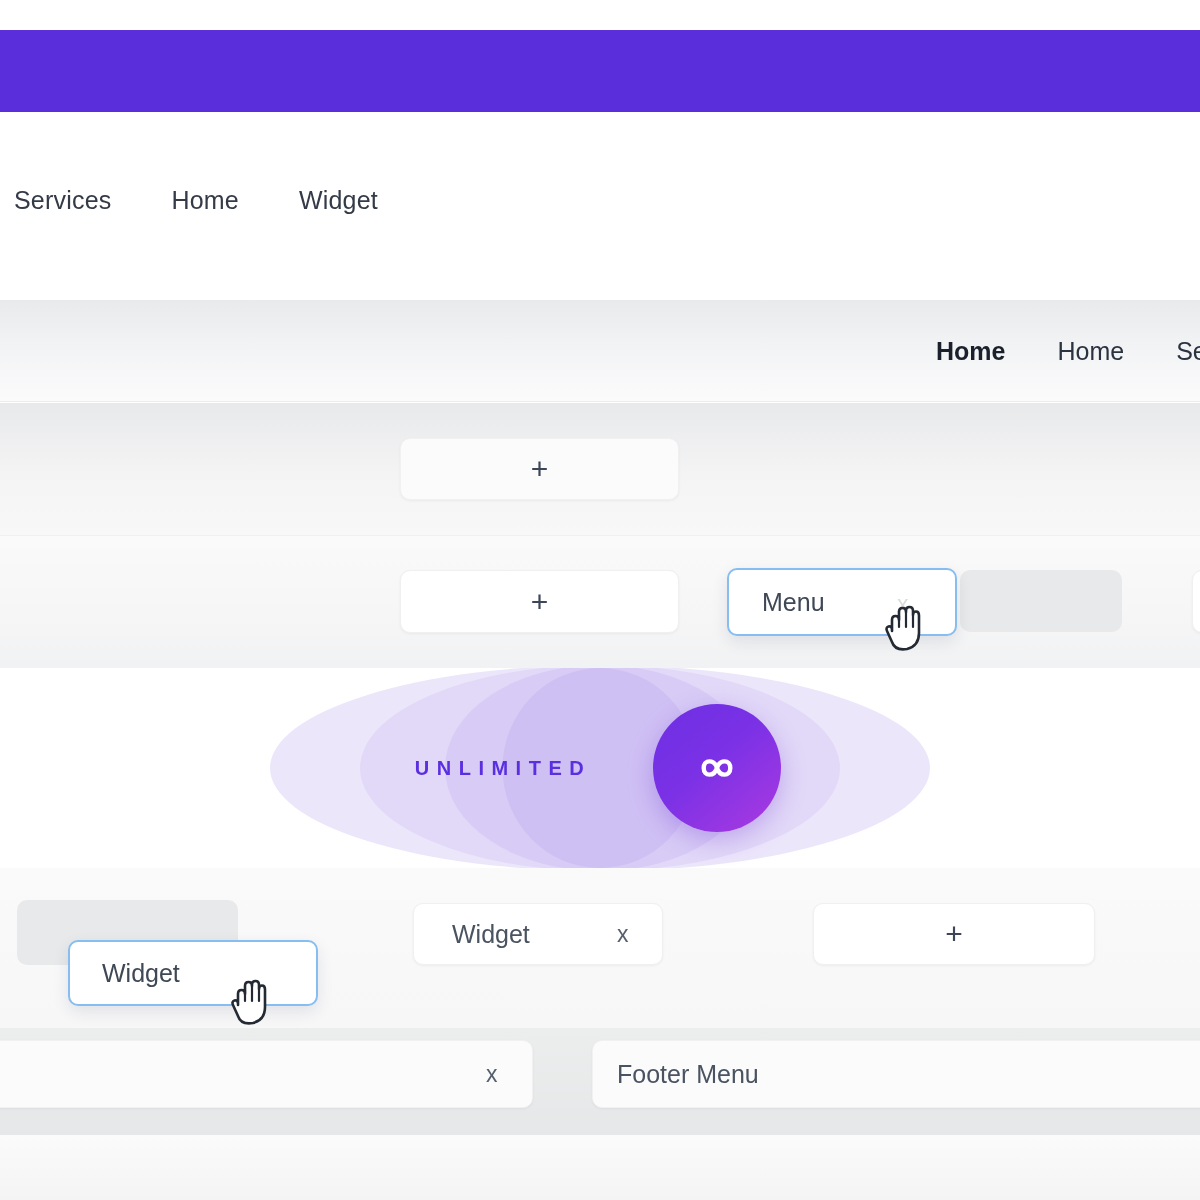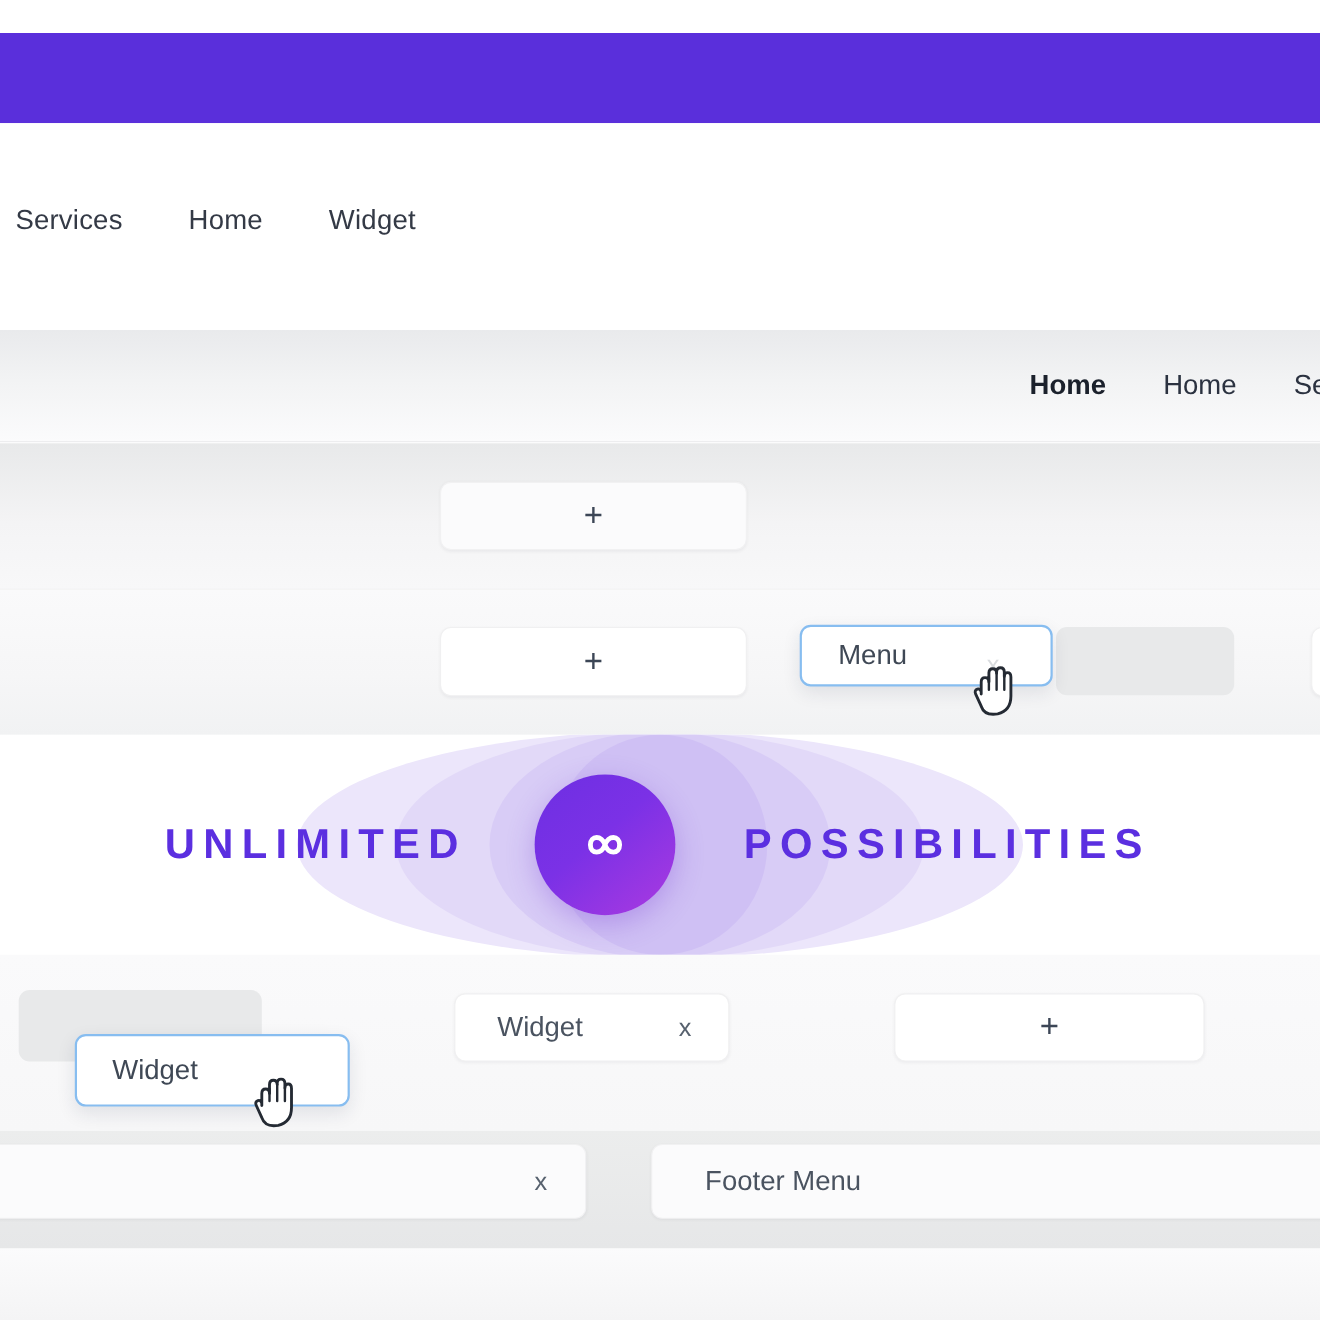--- a/index.html
+++ b/index.html
@@ -168,21 +168,21 @@
   .hero-center {
     position: absolute;
     left: 0; top: 0;
     width: 1200px; height: 200px;
     display: flex;
     align-items: center;
     justify-content: center;
     gap: 62px;
   }
   .hero-word {
-    font-size: 38px;
+    font-size: 20px;
     font-weight: bold;
     letter-spacing: 7.5px;
     color: #5b2fe0;
     white-space: nowrap;
   }
   .hero-badge {
     width: 128px; height: 128px;
     border-radius: 50%;
     background: linear-gradient(140deg,#6d2fe2 0%, #7b31e6 45%, #ab3ae0 100%);
     box-shadow: 0 8px 26px rgba(110,45,210,0.30);
@@ -227,21 +227,21 @@
   <div class="row row-b">
     <div class="card" style="left:400px; top:34px; width:279px; height:63px;">
       <span class="plus-glyph">+</span>
     </div>
 
     <div class="placeholder" style="left:960px; top:34px; width:162px; height:62px;"></div>
 
     <div class="card" style="left:1192px; top:34px; width:180px; height:63px;"></div>
   </div>
 
-  <div class="drag-chip" style="left:727px; top:568px; width:230px; height:56px;">
+  <div class="drag-chip" style="left:727px; top:568px; width:230px; height:68px;">
     <span class="card-label" style="margin-left:33px;">Menu</span>
     <span class="ghost-x" style="left:168px; top:23px;">x</span>
   </div>
 
   <div class="cursor-hand" style="left:882px; top:598px;">
     <svg viewBox="0 0 46 56" width="46" height="56" aria-hidden="true">
       <path d="M10 33 L10 22 Q10 18 13.5 18 Q17 18 17 22 L17 14 Q17 10 20.5 10 Q24 10 24 14 L24 13 Q24 9 27.5 9 Q31 9 31 13 L31 17 Q31 13.5 34 13.5 Q37 13.5 37 17.5 L37 35 Q37 48 25 51 Q13 53 10 44 L5 33 Q3.5 29.5 6.5 28.5 Q9 27.7 10 31 Z" fill="#ffffff" stroke="#242a33" stroke-width="2.6" stroke-linejoin="round"></path>
       <path d="M17 18 L17 29 M24 14 L24 29 M31 17 L31 29" stroke="#242a33" stroke-width="2.2" fill="none" stroke-linecap="round"></path>
     </svg>
   </div>
@@ -254,21 +254,20 @@
 
     <div class="hero-center">
       <span class="hero-word lbl-left">UNLIMITED</span>
 
       <span class="hero-badge">
         <svg viewBox="0 0 70 36" width="62" height="32" aria-hidden="true">
           <path d="M20 18 C20 8, 32 8, 35 18 C38 28, 50 28, 50 18 C50 8, 38 8, 35 18 C32 28, 20 28, 20 18 Z" fill="none" stroke="#ffffff" stroke-width="5" stroke-linecap="round"></path>
         </svg>
       </span>
 
-      <span class="hero-word">POSSIBILITIES</span>
     </div>
   </div>
 
   <div class="row row-d">
 
     <div class="placeholder" style="left:17px; top:32px; width:221px; height:65px;"></div>
 
     <div class="card" style="left:413px; top:35px; width:250px; height:62px;">
       <span class="card-label" style="position:absolute; left:38px;">Widget</span>
       <span class="x-glyph" style="position:absolute; left:203px;">x</span>
@@ -289,19 +288,19 @@
       <path d="M17 18 L17 29 M24 14 L24 29 M31 17 L31 29" stroke="#242a33" stroke-width="2.2" fill="none" stroke-linecap="round"></path>
     </svg>
   </div>
 
   <div class="row row-e">
     <div class="card plain" style="left:-240px; top:12px; width:773px; height:68px;">
       <span class="x-glyph" style="position:absolute; left:725px;">x</span>
     </div>
 
     <div class="card plain" style="left:592px; top:12px; width:700px; height:68px; justify-content:flex-start;">
-      <span class="card-label" style="margin-left:48px;">Footer Menu</span>
+      <span class="card-label" style="margin-left:24px;">Footer Menu</span>
     </div>
   </div>
 
   <div class="row row-f"></div>
 
 </div>
 
 </body></html>

